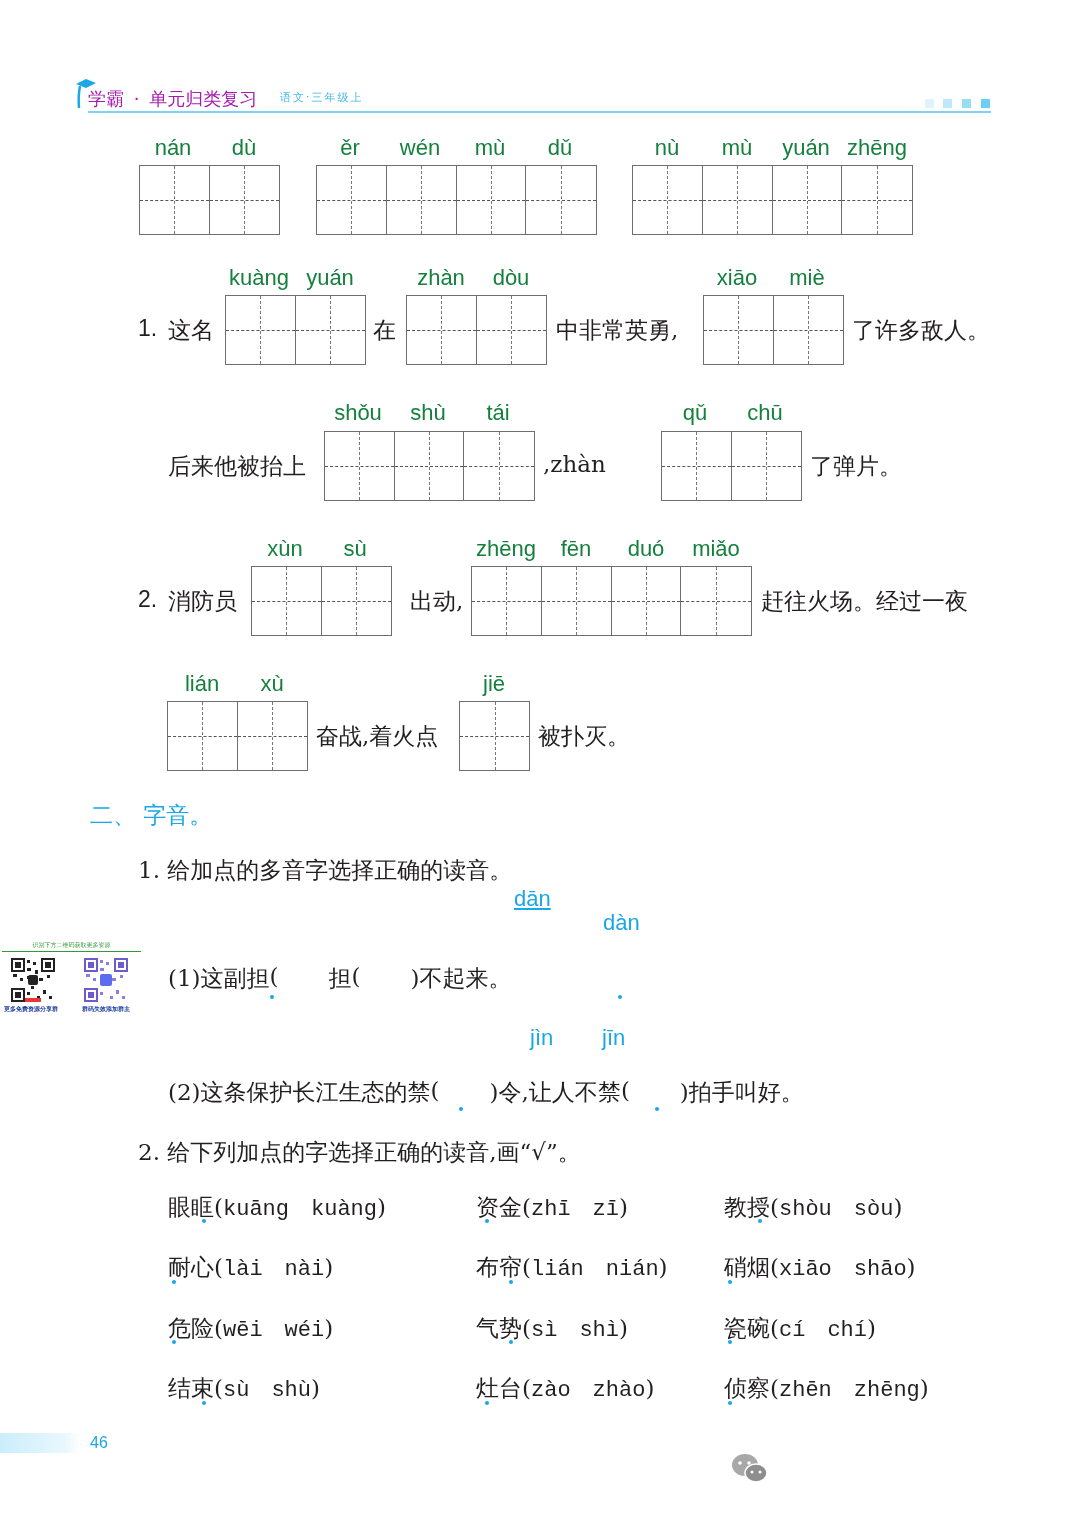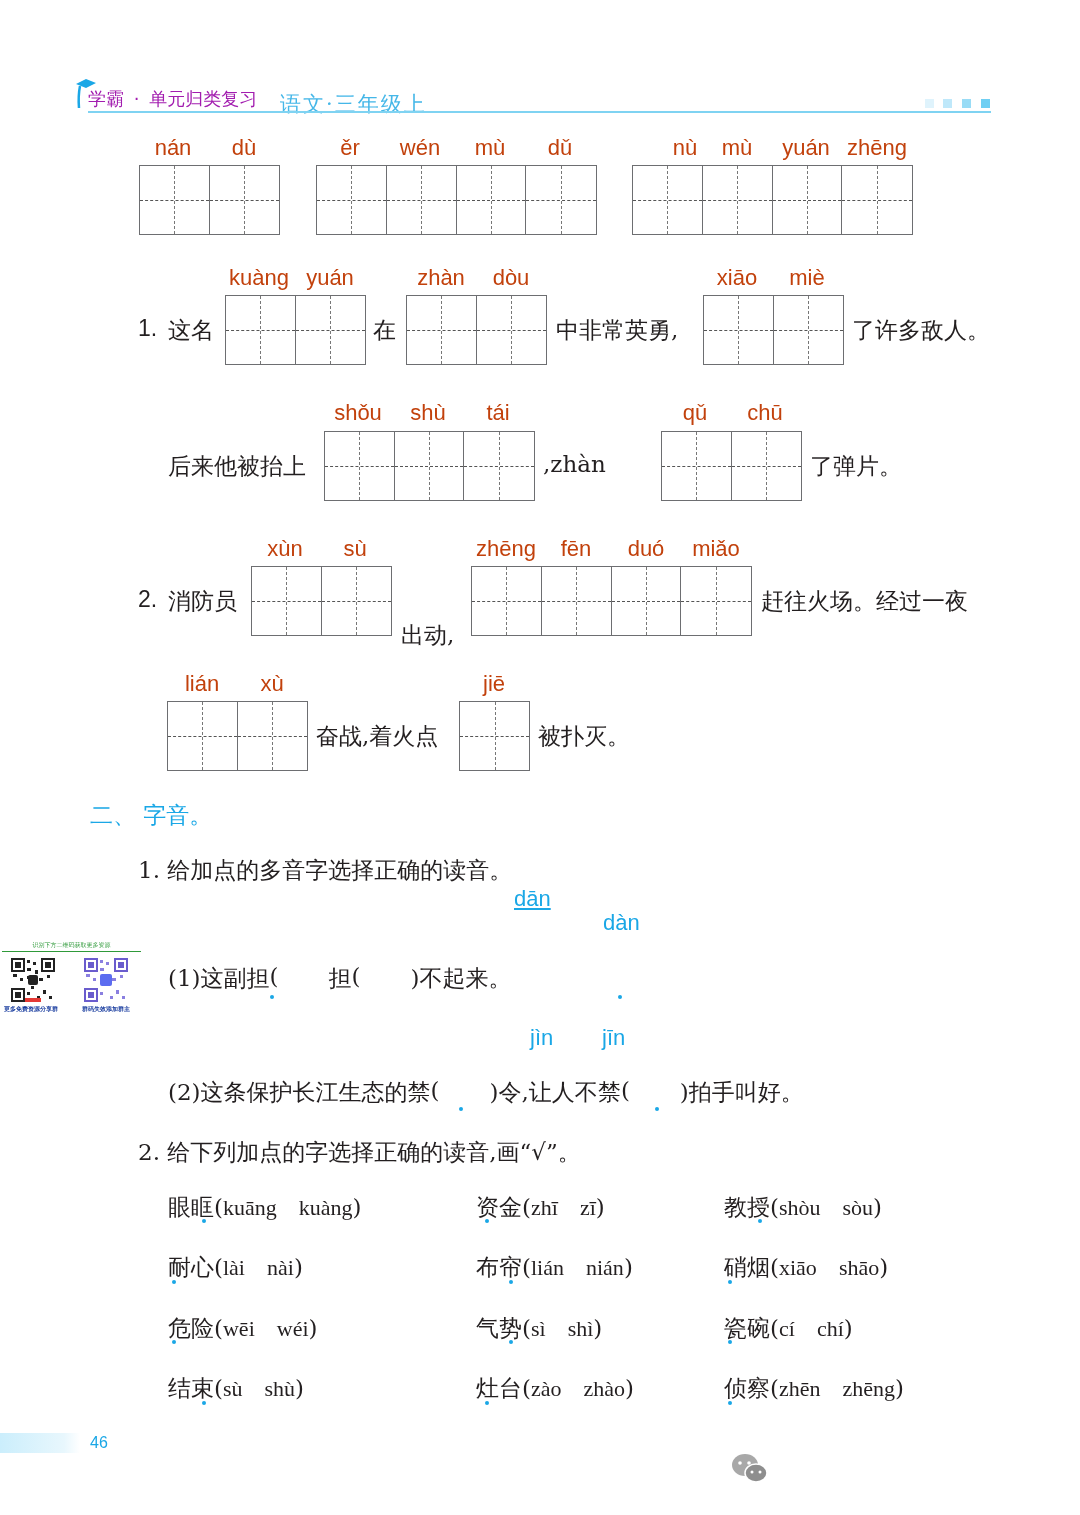--- a/index.html
+++ b/index.html
@@ -1,38 +1,38 @@
 <!DOCTYPE html>
 <html><head>
 <meta charset="utf-8">
 <style>
   html, body { margin:0; padding:0; }
   body { width:1080px; height:1515px; position:relative; background:#ffffff; overflow:hidden;
          font-family:"DejaVu Serif", "Liberation Serif", serif; color:#231f20; }
   .abs { position:absolute; }
   
   .hdr-title { left:88px; top:87px; font-size:18px; color:#a21caf; font-family:"DejaVu Sans", sans-serif; white-space:nowrap; }
-  .hdr-sub { left:280px; top:90px; font-size:21px; color:#45b7e8; letter-spacing:2px; white-space:nowrap; }
+  .hdr-sub { left:280px; top:90px; font-size:11px; color:#45b7e8; letter-spacing:2px; white-space:nowrap; }
   .hdr-line { left:88px; top:111px; width:903px; height:2px; background:#7fd3f2; }
   .hdr-sq { top:99px; width:9px; height:9px; }
   .cap-icon { left:74px; top:78px; width:22px; height:32px; }
   
   .tianzi { position:absolute; height:70px; border:1.5px solid #6d6e71; box-sizing:border-box; display:flex; }
   .cell { width:70px; height:100%; position:relative; box-sizing:border-box; border-right:1.5px solid #6d6e71; }
   .cell:last-child { border-right:none; }
   .cell::before { content:""; position:absolute; left:50%; top:0; bottom:0; border-left:1.5px dashed #777; }
   .cell::after { content:""; position:absolute; top:50%; left:0; right:0; border-top:1.5px dashed #555; }
-  .py { position:absolute; font-family:"Liberation Sans", "DejaVu Sans", sans-serif; font-size:22px; color:#c2410c; white-space:nowrap; transform:translateX(-50%); }
+  .py { position:absolute; font-family:"Liberation Sans", "DejaVu Sans", sans-serif; font-size:22px; color:#15803d; white-space:nowrap; transform:translateX(-50%); }
   .txt { position:absolute; font-size:23px; white-space:nowrap; }
   .qnum { font-family:"Liberation Sans", "DejaVu Sans", sans-serif; }
   .sec-title { left:90px; top:800px; font-size:23px; color:#1aa7e6; font-family:"DejaVu Sans", sans-serif; white-space:nowrap; }
   .py-blue { position:absolute; font-family:"Liberation Sans", "DejaVu Sans", sans-serif; font-size:22px; color:#1aa7e6; white-space:nowrap; }
   .dot { position:absolute; width:4px; height:4px; border-radius:50%; background:#1aa7e6; }
   .choice { position:absolute; font-size:23px; white-space:nowrap; }
-  .choice .opt { font-family:Liberation Serif, serif; font-size:22px;margin-top:33px; }
+  .choice .opt { font-family:Liberation Mono, monospace; font-size:22px;margin-top:33px; }
   
   .qr-wrap { left:0; top:940px; width:143px; height:82px; background:#fff; }
   .qr-head { left:0; top:941px; width:143px; height:10px; font-size:6px; color:#2f9a3a; text-align:center; font-family:"DejaVu Sans", sans-serif; }
   .qr-head-line { left:2px; top:951px; width:139px; height:1px; background:#2f9a3a; }
   .qr-box { width:44px; height:44px; }
   .qr-caption { font-size:6px; color:#1c3fa0; font-weight:bold; font-family:"DejaVu Sans", sans-serif; white-space:nowrap; }
   
   .pg-band { left:0; top:1433px; width:80px; height:20px; background:linear-gradient(to right, #cbeefc, #e8f7fd 80%, #ffffff); }
   .pg-num { left:90px; top:1434px; font-size:16px; color:#1aa7e6; font-family:"Liberation Sans", sans-serif; }
   .wm { left:730px; top:1452px; font-size:28px; color:#9d9d9d; font-family:"DejaVu Sans", sans-serif; white-space:nowrap; display:flex; align-items:center; gap:6px; }
@@ -70,21 +70,21 @@
   <span class="py" style="left:490px;top:135px;">mù</span>
   <span class="py" style="left:560px;top:135px;">dǔ</span>
   <div class="tianzi" style="left:316px;top:165px;width:281px;">
     <div class="cell"></div>
       <div class="cell"></div>
       <div class="cell"></div>
       <div class="cell"></div>
   </div>
 </div>
 <div>
-  <span class="py" style="left:685px;top:135px;text-align:right;">nù</span>
+  <span class="py" style="left:667px;top:135px;text-align:right;">nù</span>
   <span class="py" style="left:737px;top:135px;">mù</span>
   <span class="py" style="left:806px;top:135px;">yuán</span>
   <span class="py" style="left:877px;top:135px;">zhēng</span>
   <div class="tianzi" style="left:632px;top:165px;width:281px;">
     <div class="cell"></div>
       <div class="cell"></div>
       <div class="cell"></div>
       <div class="cell"></div>
   </div>
 </div>
@@ -132,21 +132,21 @@
 <span class="txt" style="left:810px;top:451px;">了弹片。</span>
 
 <span class="txt qnum" style="left:138px;top:586px;">2.</span>
 <span class="txt" style="left:168px;top:586px;">消防员</span>
 <span class="py" style="left:285px;top:536px;">xùn</span>
 <span class="py" style="left:355px;top:536px;">sù</span>
 <div class="tianzi" style="left:251px;top:566px;width:141px;">
   <div class="cell"></div>
     <div class="cell"></div>
 </div>
-<span class="txt" style="left:401px;top:586px;margin-top:34px;">出动,</span>
+<span class="txt" style="left:410px;top:586px;">出动,</span>
 <span class="py" style="left:506px;top:536px;">zhēng</span>
 <span class="py" style="left:576px;top:536px;">fēn</span>
 <span class="py" style="left:646px;top:536px;">duó</span>
 <span class="py" style="left:716px;top:536px;">miǎo</span>
 <div class="tianzi" style="left:471px;top:566px;width:281px;">
   <div class="cell"></div>
     <div class="cell"></div>
     <div class="cell"></div>
     <div class="cell"></div>
 </div>

